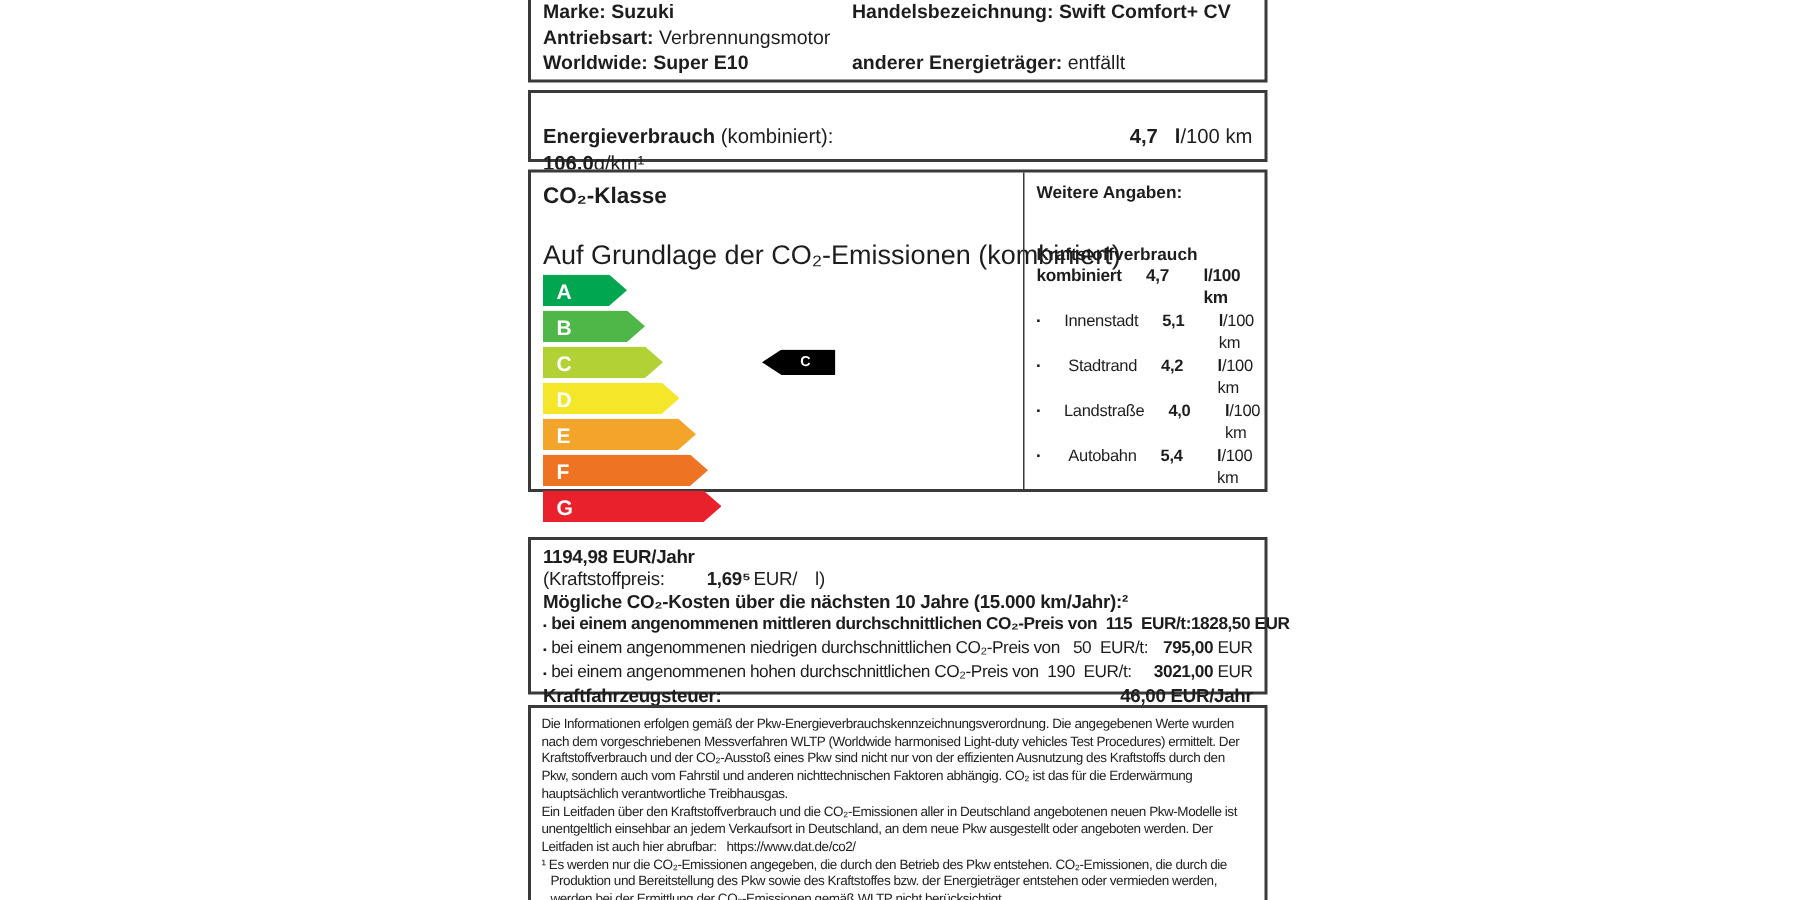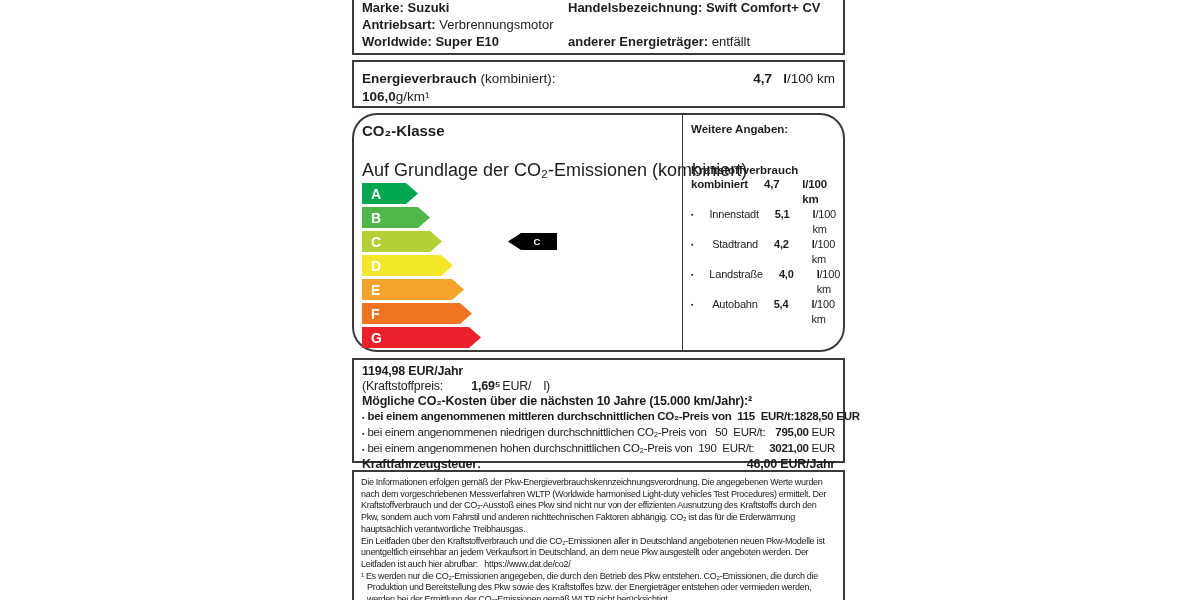--- a/index.html
+++ b/index.html
@@ -9,25 +9,25 @@
   .box{position:absolute;left:0;width:493px;border:2px solid #3a3a3a;background:#fff;box-sizing:border-box;}
   b,.b{font-weight:bold;}
   .pre{white-space:pre;}
 
   
   .box1{top:-8px;height:63px;padding:5px 8px 0;}
   .b1row{display:grid;grid-template-columns:206px 1fr;font-size:13px;line-height:17px;}
   .b1cell{white-space:nowrap;}
 
   
-  .box2{top:60px;height:48px;padding:8px 8px;}
+  .box2{top:60px;height:48px;padding:20px 8px;}
   .b2row{display:flex;justify-content:space-between;font-size:13.5px;line-height:18px;}
 
   
-  .box3{top:113px;height:239px;border-radius:25px;}
+  .box3{top:113px;height:215px;}
   .co2title{position:absolute;top:7px;left:8px;font-size:15px;font-weight:bold;}
   .co2sub{position:absolute;top:27px;left:8px;font-size:18px;margin-top:18px;}
   .arrows{position:absolute;top:68px;left:8px;width:200px;}
   .arrow{height:21px;margin-bottom:3px;color:#fff;font-weight:bold;font-size:14px;
          display:flex;align-items:center;padding-left:9px;box-sizing:border-box;
          clip-path:polygon(0 0, calc(100% - 12px) 0, 100% 50%, calc(100% - 12px) 100%, 0 100%);}
   .pointer{position:absolute;top:118px;left:154px;width:49px;height:17px;background:#000;
            clip-path:polygon(0 50%, 13px 0, 100% 0, 100% 100%, 13px 100%);
            color:#fff;font-size:9.5px;font-weight:bold;display:flex;align-items:center;
            justify-content:center;padding-left:9px;box-sizing:border-box;}

